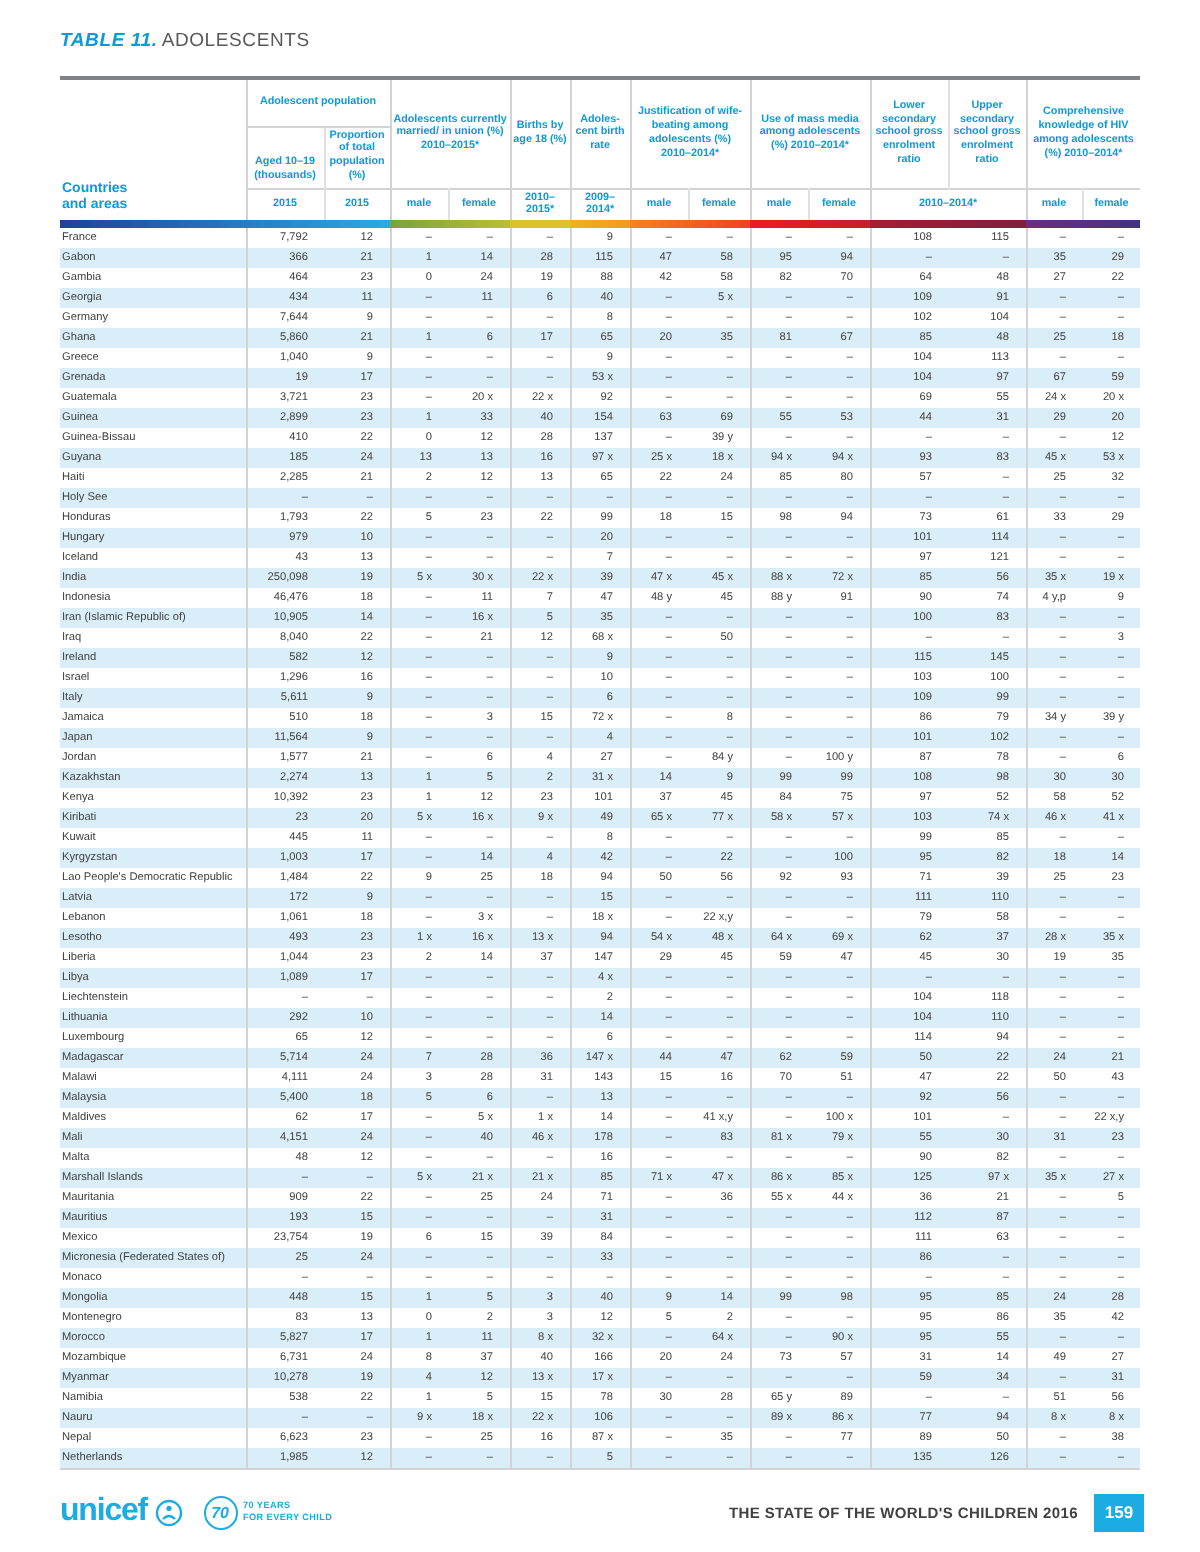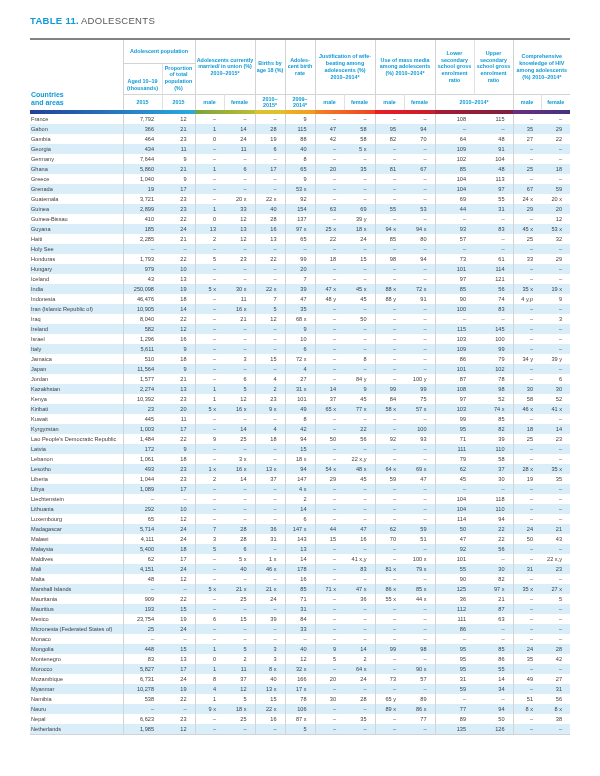--- a/index.html
+++ b/index.html
@@ -2,21 +2,21 @@
 <html><head>
 <meta charset="utf-8">
 <style>
   html,body { margin:0; padding:0; background:#ffffff; }
   .page {
     position:relative; width:600px; height:776px; background:#ffffff;
     font-family:"Liberation Sans", sans-serif; overflow:hidden;
   }
   
   .title { position:absolute; top:15px; left:30px; font-size:9.5px; letter-spacing:.3px; }
-  .t-prefix { color:#0E9AD6; font-weight:bold; }
+  .t-prefix { color:#0E9AD6; font-weight:bold;font-style:italic; }
   .t-main   { color:#58595B; font-weight:normal; margin-left:2px; }
 
   
   .table-wrap { position:absolute; top:38px; left:30px; width:540px; }
   table { border-collapse:collapse; table-layout:fixed; width:540px; border-top:2px solid #808285; }
   thead th {
     color:#0E9AD6; font-weight:bold; font-size:5.4px; line-height:1.25;
     text-align:center; vertical-align:middle; padding:1px 1px;
   }
   th.country-h { text-align:left; vertical-align:bottom; padding:0 0 3px 1px; }
@@ -1198,15 +1198,36 @@
             <td>135</td>
             <td class="gr">126</td>
             <td>–</td>
             <td>–</td>
           </tr>
         </tbody>
     </table>
   </div>
 
   <div class="footer">
+    <div class="f-left">
+      <div class="unicef-logo">
+        <span class="unicef-word">unicef</span>
+        <svg class="globe" width="15" height="15" viewBox="0 0 15 15">
+          <circle cx="7.5" cy="7.5" r="6" fill="none" stroke="#1CABE2" stroke-width="1.2"></circle>
+          <circle cx="7.5" cy="5.2" r="1.3" fill="#1CABE2"></circle>
+          <path d="M4.5 10.5 Q7.5 7.5 10.5 10.5" fill="none" stroke="#1CABE2" stroke-width="1.2"></path>
+        </svg>
+      </div>
+      <div class="badge70">
+        <span class="seventy">70</span>
+        <span class="badge-text">
+          <span>70 YEARS</span>
+          <span>FOR EVERY CHILD</span>
+        </span>
+      </div>
+    </div>
+    <div class="f-right">
+      <span class="report-title">THE STATE OF THE WORLD'S CHILDREN 2016</span>
+      <span class="pagebox">159</span>
+    </div>
   </div>
 
 </div>
 
 </body></html>

